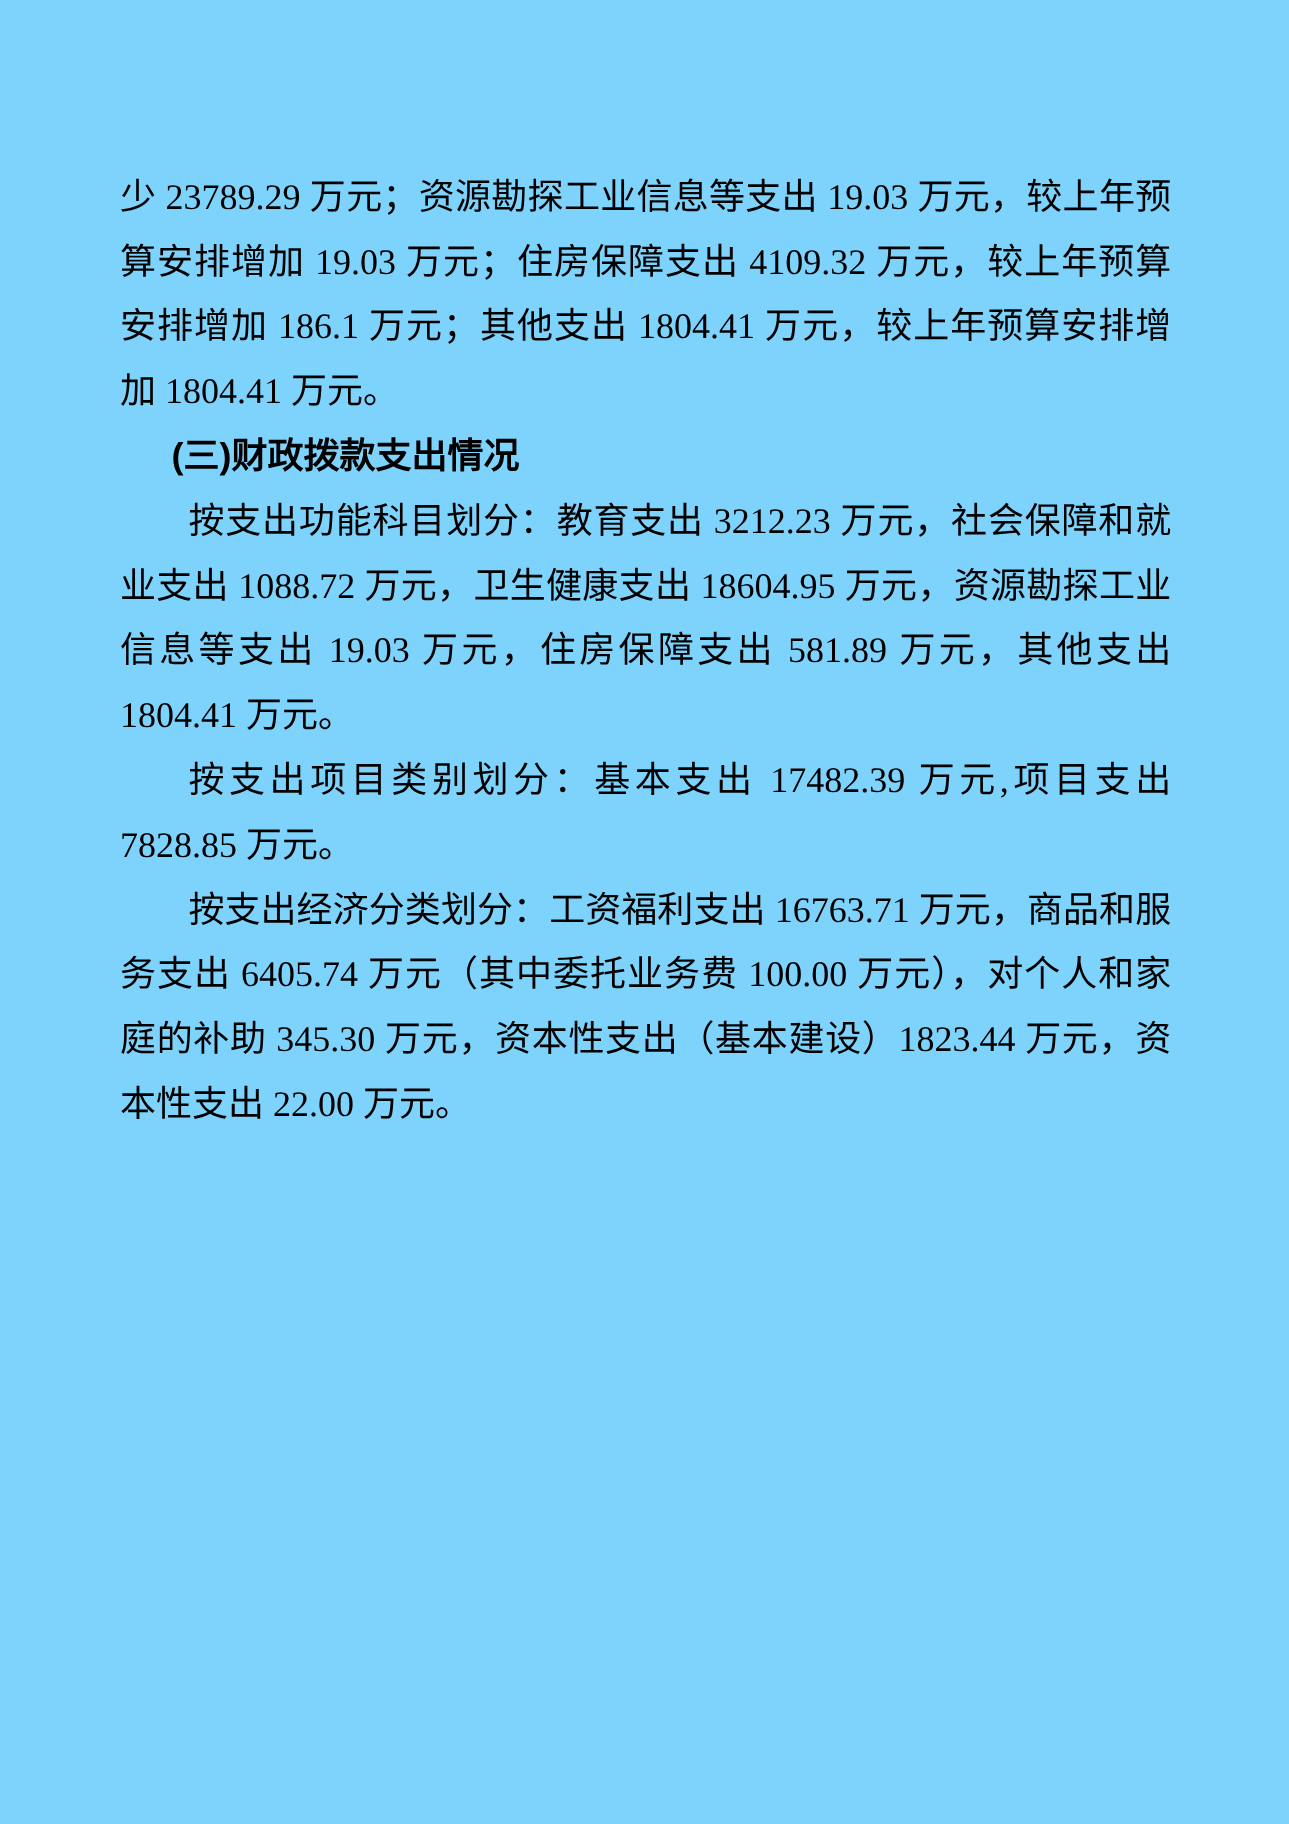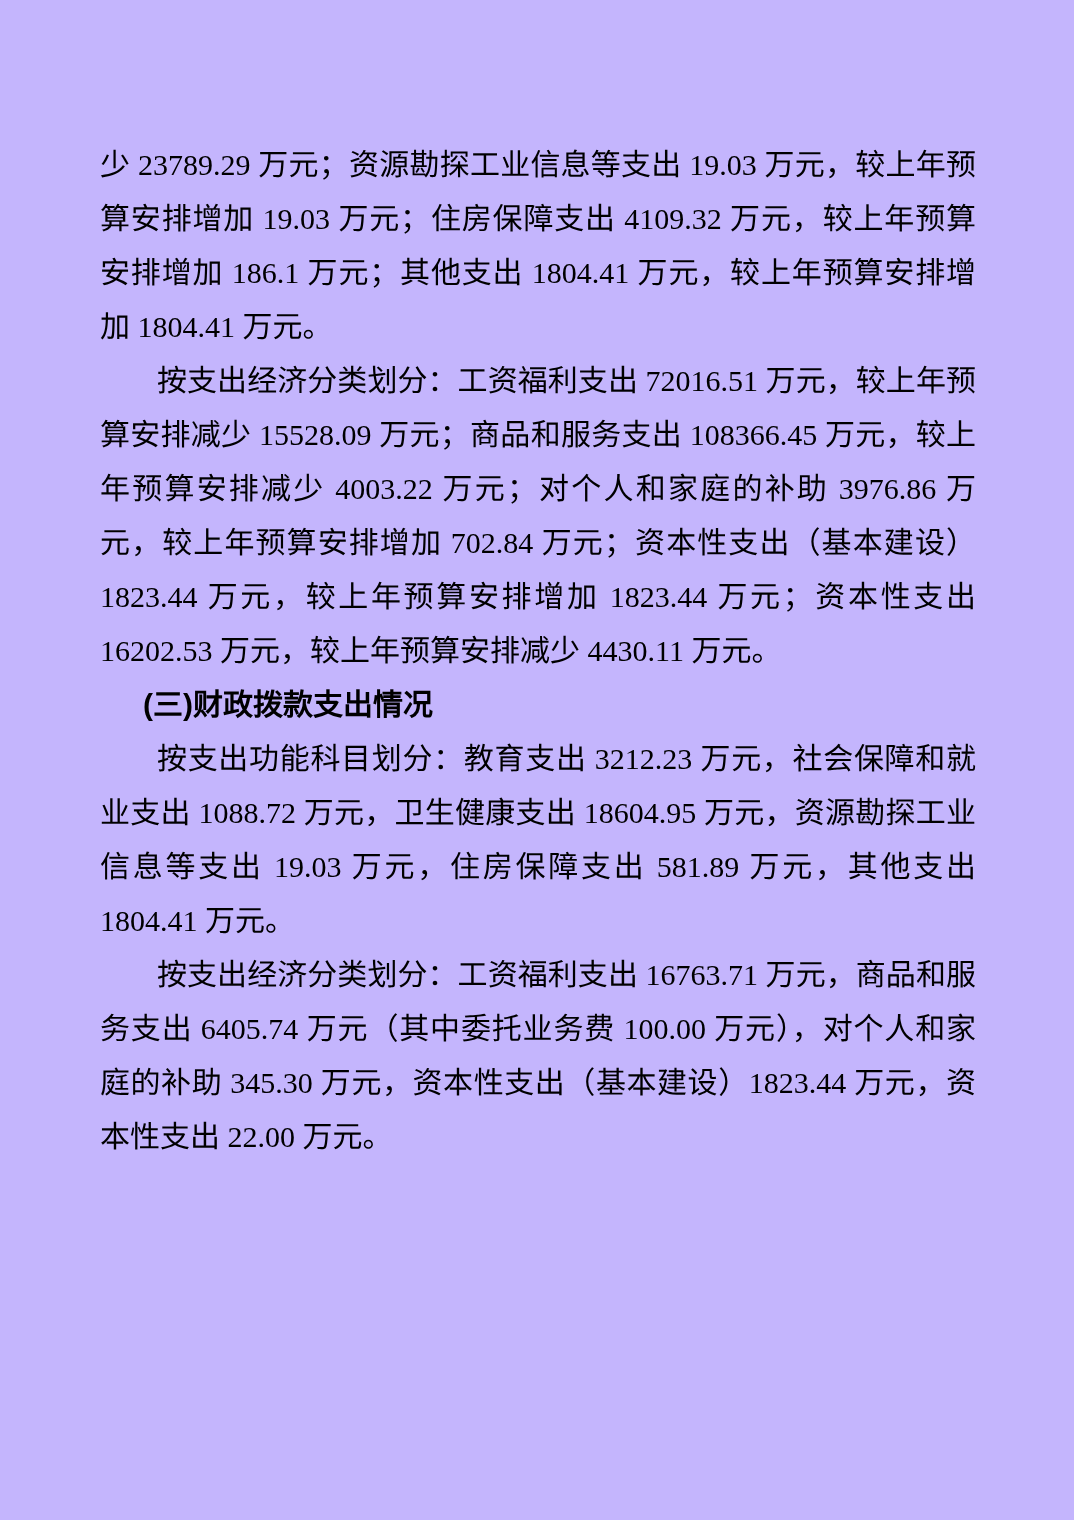--- a/index.html
+++ b/index.html
@@ -4,21 +4,21 @@
 <style>
   html, body {
     margin: 0;
     padding: 0;
     background: #ffffff;
   }
   .page {
     position: relative;
     width: 1074px;
     height: 1520px;
-    background: #c4b5fd;
+    background: #7dd3fc;
     overflow: hidden;
   }
   .content {
     position: absolute;
     left: 100px;
     top: 138px;
     width: 876px;
     color: #000000;
     font-family: "Liberation Serif", "DejaVu Serif", serif;
     font-size: 30px;
@@ -45,18 +45,18 @@
     text-align: left;
     color: #000000;
   }
 </style>
 </head>
 <body>
 
 <div class="page">
   <div class="content">
     <p class="para no-indent">少 23789.29 万元；资源勘探工业信息等支出 19.03 万元，较上年预算安排增加 19.03 万元；住房保障支出 4109.32 万元，较上年预算安排增加 186.1 万元；其他支出 1804.41 万元，较上年预算安排增加 1804.41 万元。</p>
-    <p class="para">按支出经济分类划分：工资福利支出 72016.51 万元，较上年预算安排减少 15528.09 万元；商品和服务支出 108366.45 万元，较上年预算安排减少 4003.22 万元；对个人和家庭的补助 3976.86 万元，较上年预算安排增加 702.84 万元；资本性支出（基本建设）1823.44 万元，较上年预算安排增加 1823.44 万元；资本性支出 16202.53 万元，较上年预算安排减少 4430.11 万元。</p>
     <h2 class="heading">(三)财政拨款支出情况</h2>
     <p class="para">按支出功能科目划分：教育支出 3212.23 万元，社会保障和就业支出 1088.72 万元，卫生健康支出 18604.95 万元，资源勘探工业信息等支出 19.03 万元，住房保障支出 581.89 万元，其他支出 1804.41 万元。</p>
+    <p class="para">按支出项目类别划分：基本支出 17482.39 万元,项目支出 7828.85 万元。</p>
     <p class="para">按支出经济分类划分：工资福利支出 16763.71 万元，商品和服务支出 6405.74 万元（其中委托业务费 100.00 万元），对个人和家庭的补助 345.30 万元，资本性支出（基本建设）1823.44 万元，资本性支出 22.00 万元。</p>
   </div>
 </div>
 
 </body></html>

